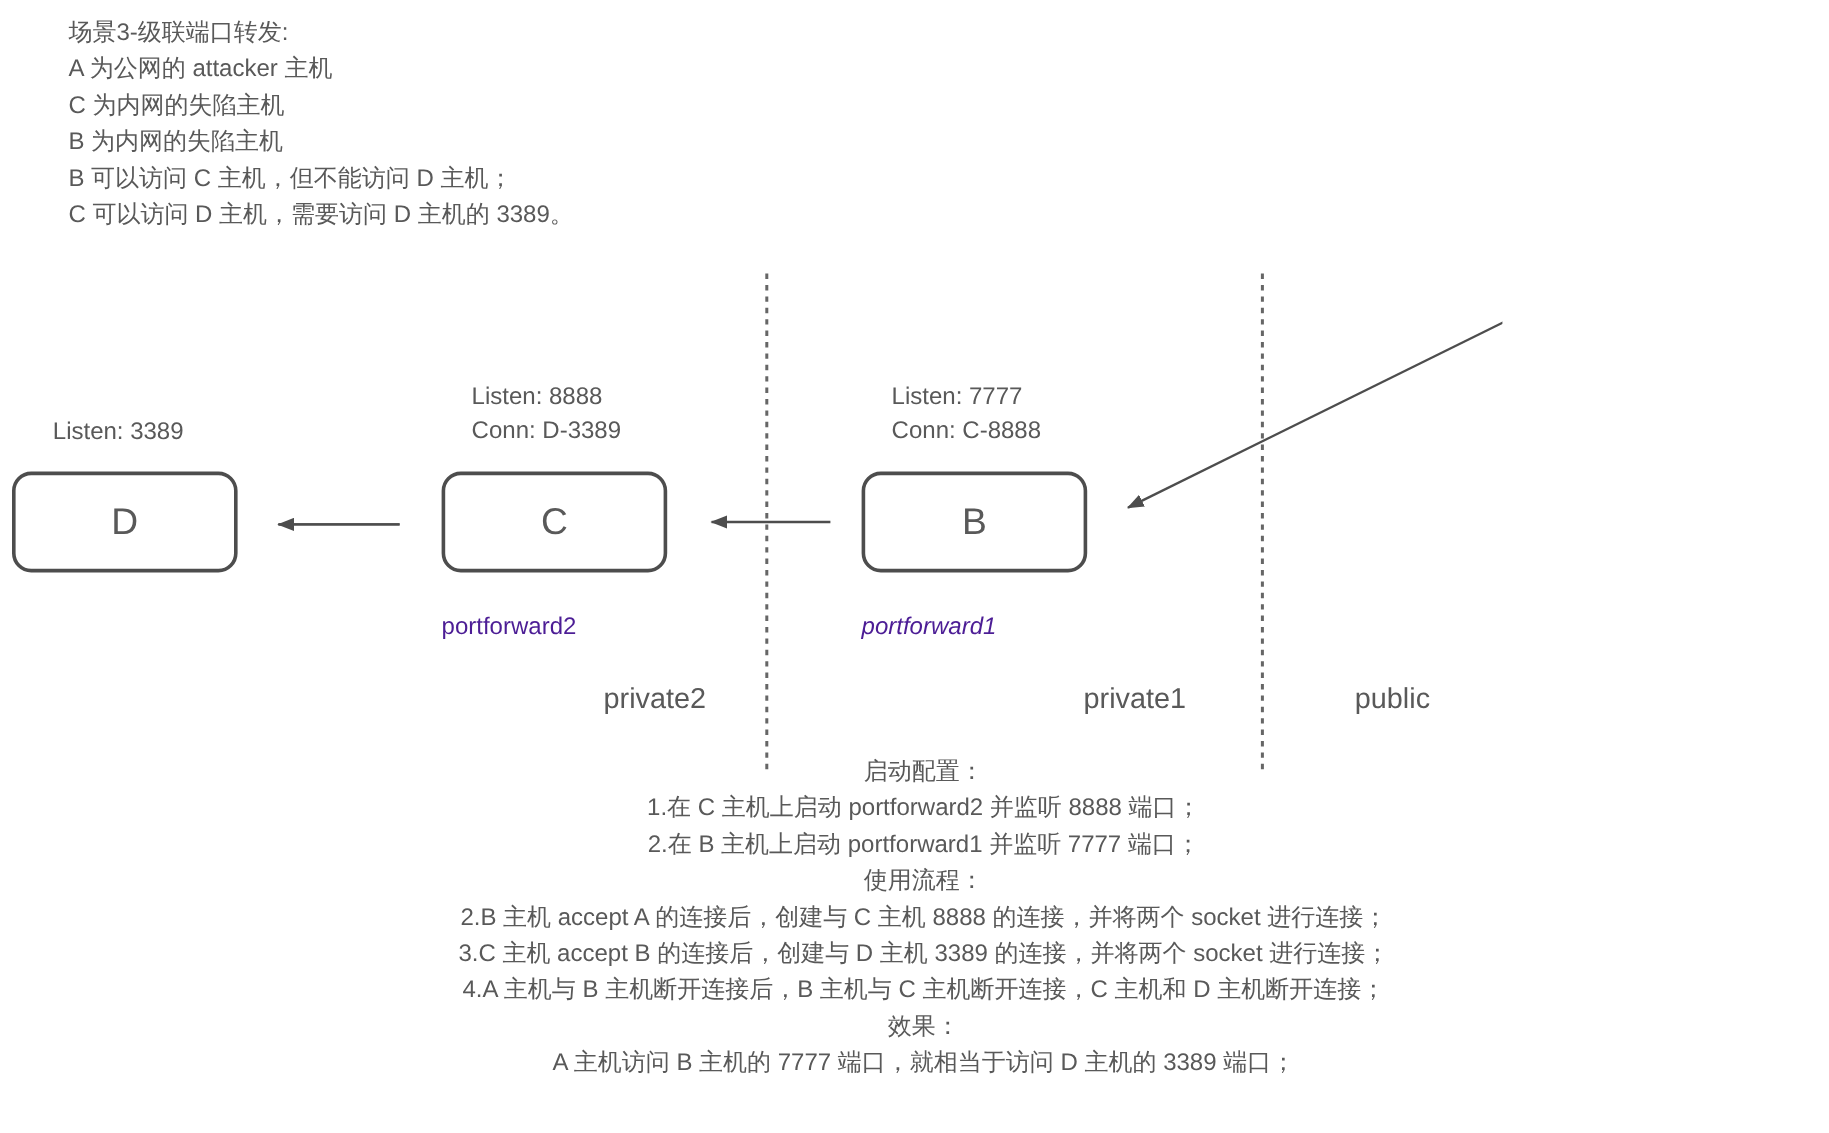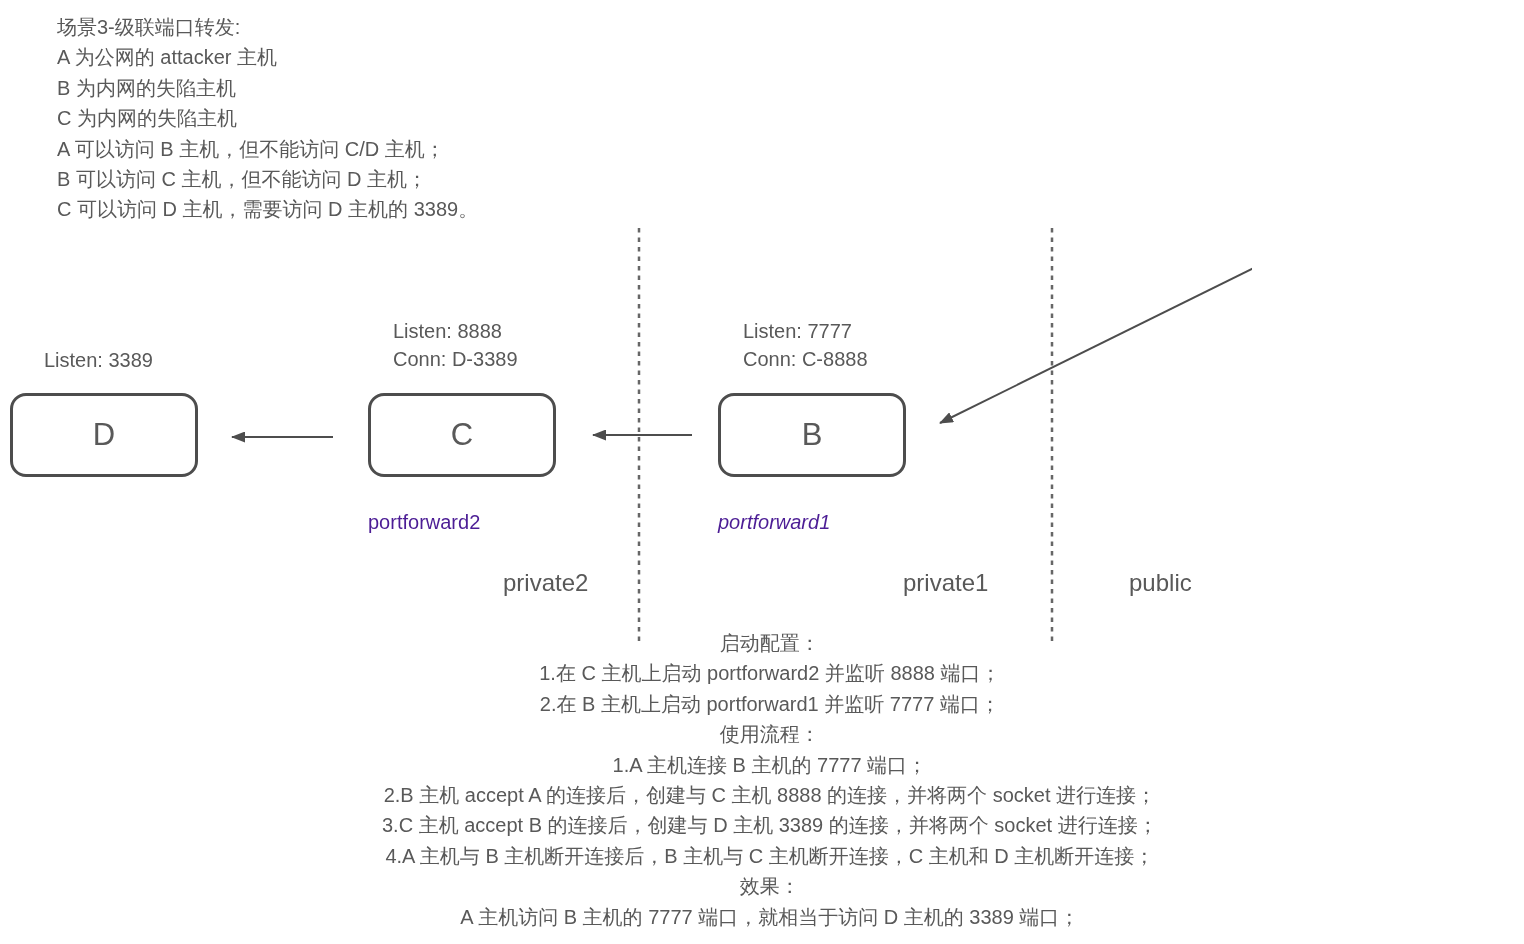--- a/index.html
+++ b/index.html
@@ -90,23 +90,22 @@
     <line x1="1052" y1="228" x2="1052" y2="645" stroke="#666666" stroke-width="2.5" stroke-dasharray="4.5 5"></line>
     <line x1="1256" y1="267" x2="940" y2="423" stroke="#4d4d4d" stroke-width="2" marker-end="url(#arrowhead)"></line>
     <line x1="692" y1="435" x2="593" y2="435" stroke="#4d4d4d" stroke-width="2" marker-end="url(#arrowhead)"></line>
     <line x1="333" y1="437" x2="232" y2="437" stroke="#4d4d4d" stroke-width="2" marker-end="url(#arrow head)"></line>
     <line x1="333" y1="437" x2="232" y2="437" stroke="#4d4d4d" stroke-width="2" marker-end="url(#arrowhead)"></line>
   </svg>
 
   <div class="text-block top">
     <div>场景3-级联端口转发:</div>
     <div>A 为公网的 attacker 主机</div>
+    <div>C 为内网的失陷主机</div>
     <div>B 为内网的失陷主机</div>
-    <div>C 为内网的失陷主机</div>
-    <div>A 可以访问 B 主机，但不能访问 C/D 主机；</div>
     <div>B 可以访问 C 主机，但不能访问 D 主机；</div>
     <div>C 可以访问 D 主机，需要访问 D 主机的 3389。</div>
   </div>
 
   <div class="node-label centered" style="left:1277px; top:165px;">Conn: B-7777</div>
   <div class="node" style="left:1277px; top:213px;">
     <span class="letter">A</span>
   </div>
 
   <div class="node-label" style="left:743px; top:318px;">
@@ -134,21 +133,20 @@
 
   <div class="zone-label" style="left:503px; top:569px;">private2</div>
   <div class="zone-label" style="left:903px; top:569px;">private1</div>
   <div class="zone-label" style="left:1129px; top:569px;">public</div>
 
   <div class="text-block bottom">
     <div>启动配置：</div>
     <div>1.在 C 主机上启动 portforward2 并监听 8888 端口；</div>
     <div>2.在 B 主机上启动 portforward1 并监听 7777 端口；</div>
     <div>使用流程：</div>
-    <div>1.A 主机连接 B 主机的 7777 端口；</div>
     <div>2.B 主机 accept A 的连接后，创建与 C 主机 8888 的连接，并将两个 socket 进行连接；</div>
     <div>3.C 主机 accept B 的连接后，创建与 D 主机 3389 的连接，并将两个 socket 进行连接；</div>
     <div>4.A 主机与 B 主机断开连接后，B 主机与 C 主机断开连接，C 主机和 D 主机断开连接；</div>
     <div>效果：</div>
     <div>A 主机访问 B 主机的 7777 端口，就相当于访问 D 主机的 3389 端口；</div>
   </div>
 
 </div>
 
 </body></html>

